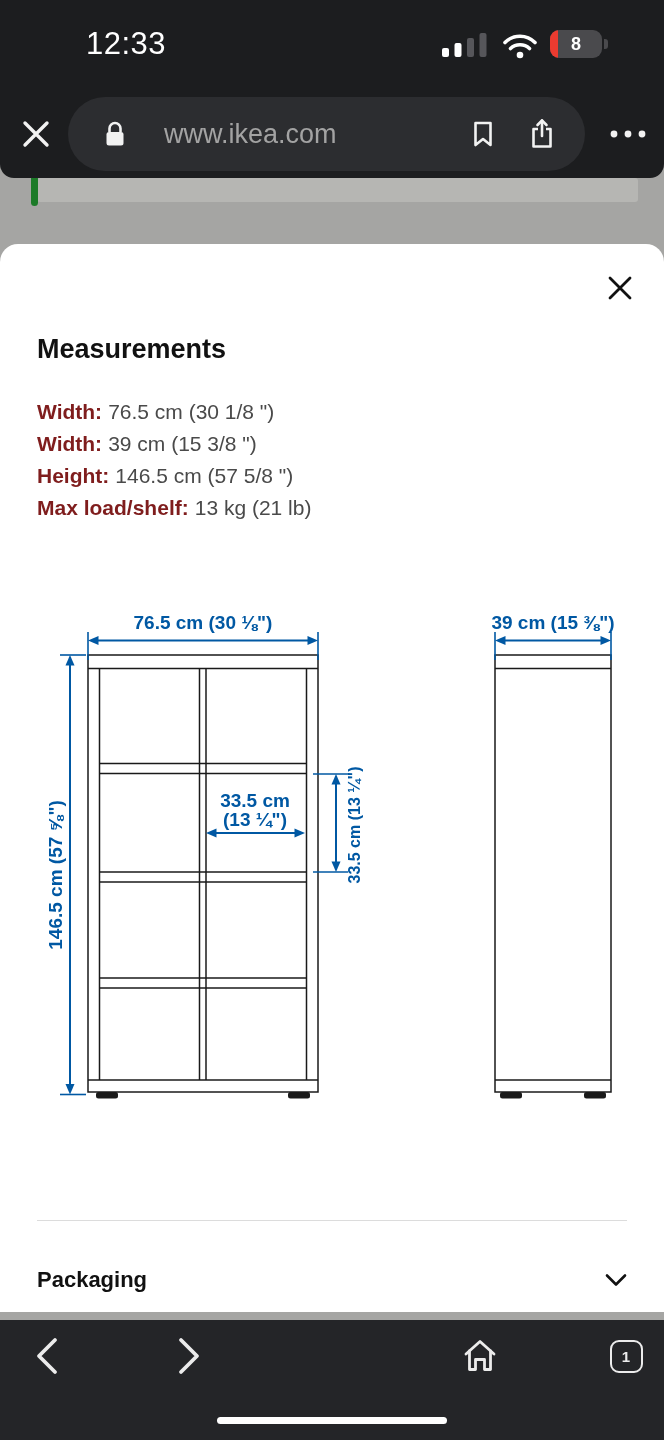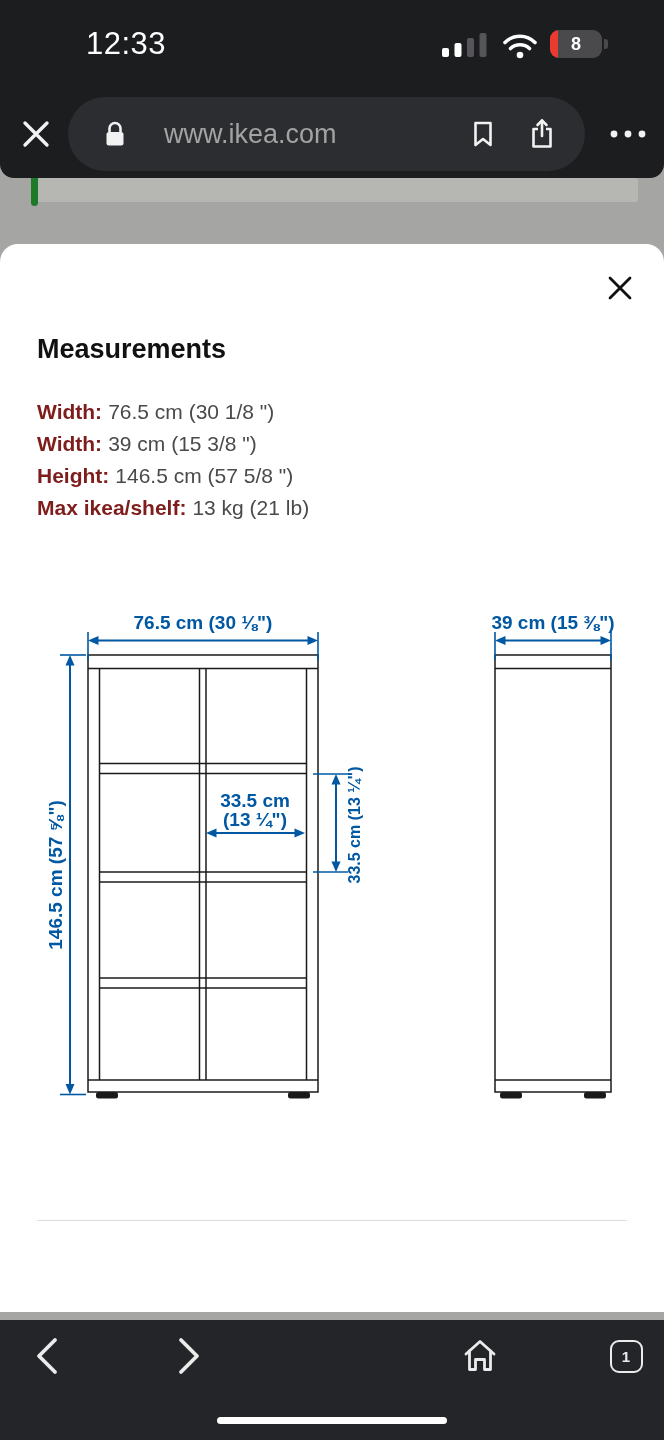--- a/index.html
+++ b/index.html
@@ -167,21 +167,21 @@
       <svg width="26" height="26" viewBox="0 0 26 26">
         <path d="M3 3 L23 23 M23 3 L3 23" stroke="#111" stroke-width="2.8" stroke-linecap="round"></path>
       </svg>
     </button>
     <h1 class="sheet-title">Measurements</h1>
 
     <div class="specs">
       <div class="spec-row"><span class="spec-label">Width:</span><span class="spec-value">76.5 cm (30 1/8 ")</span></div>
       <div class="spec-row"><span class="spec-label">Width:</span><span class="spec-value">39 cm (15 3/8 ")</span></div>
       <div class="spec-row"><span class="spec-label">Height:</span><span class="spec-value">146.5 cm (57 5/8 ")</span></div>
-      <div class="spec-row"><span class="spec-label">Max ikea/shelf:</span><span class="spec-value">13 kg (21 lb)</span></div>
+      <div class="spec-row"><span class="spec-label">Max load/shelf:</span><span class="spec-value">13 kg (21 lb)</span></div>
     </div>
 
     <svg class="diagram-svg" width="664" height="520" viewBox="0 0 664 520">
 
       <g stroke="#1a1a1a" stroke-width="1.5" fill="none">
         <rect x="88" y="63" width="230" height="437"></rect>
         <line x1="88" y1="76.5" x2="318" y2="76.5"></line>
         <line x1="88" y1="488" x2="318" y2="488"></line>
         <line x1="99.5" y1="76.5" x2="99.5" y2="488"></line>
         <line x1="306.5" y1="76.5" x2="306.5" y2="488"></line>
@@ -249,20 +249,26 @@
         <line x1="313" y1="280" x2="348" y2="280" stroke="#0058a3" stroke-width="1.6"></line>
         <line x1="336" y1="192" x2="336" y2="270" stroke="#0058a3" stroke-width="2"></line>
         <polygon points="336,182 331.5,192.5 340.5,192.5" fill="#0058a3"></polygon>
         <polygon points="336,280 331.5,269.5 340.5,269.5" fill="#0058a3"></polygon>
         <text x="360" y="233" text-anchor="middle" transform="rotate(-90 360 233)" font-size="16" font-weight="bold" fill="#0058a3" font-family="Liberation Sans, sans-serif">33.5 cm (13 ¼")</text>
       </g>
     </svg>
 
     <div class="divider"></div>
 
+    <div class="section-row">
+      <span class="section-label">Packaging</span>
+      <svg width="22" height="14" viewBox="0 0 22 14">
+        <path d="M2 2.5 L11 11.5 L20 2.5" fill="none" stroke="#111" stroke-width="2.6" stroke-linecap="round" stroke-linejoin="round"></path>
+      </svg>
+    </div>
   </div>
 
   <div class="bottom-nav">
     <button class="nav-btn nav-back">
       <svg width="26" height="40" viewBox="0 0 26 40">
         <path d="M22 4 L6 20 L22 36" fill="none" stroke="#ececec" stroke-width="3.8" stroke-linecap="round" stroke-linejoin="round"></path>
       </svg>
     </button>
     <button class="nav-btn nav-forward">
       <svg width="26" height="40" viewBox="0 0 26 40">

